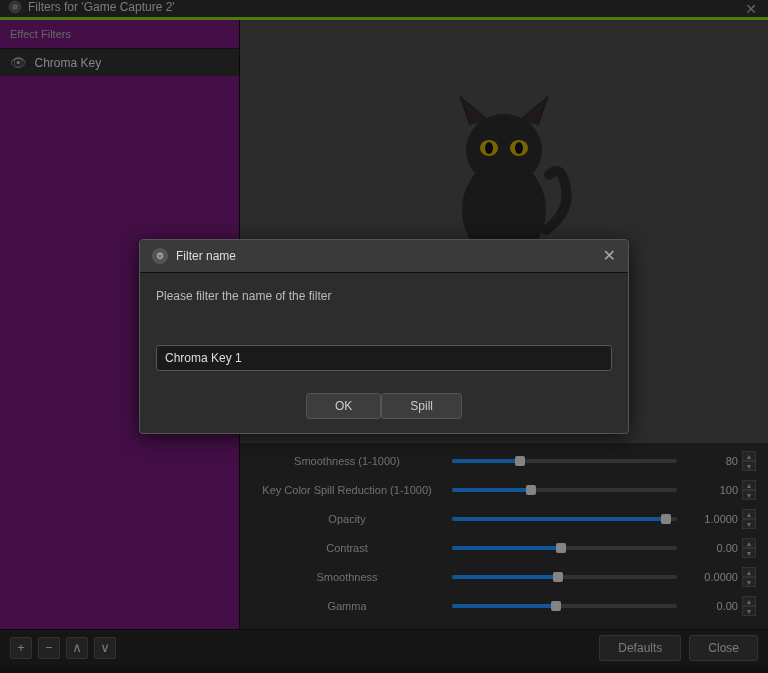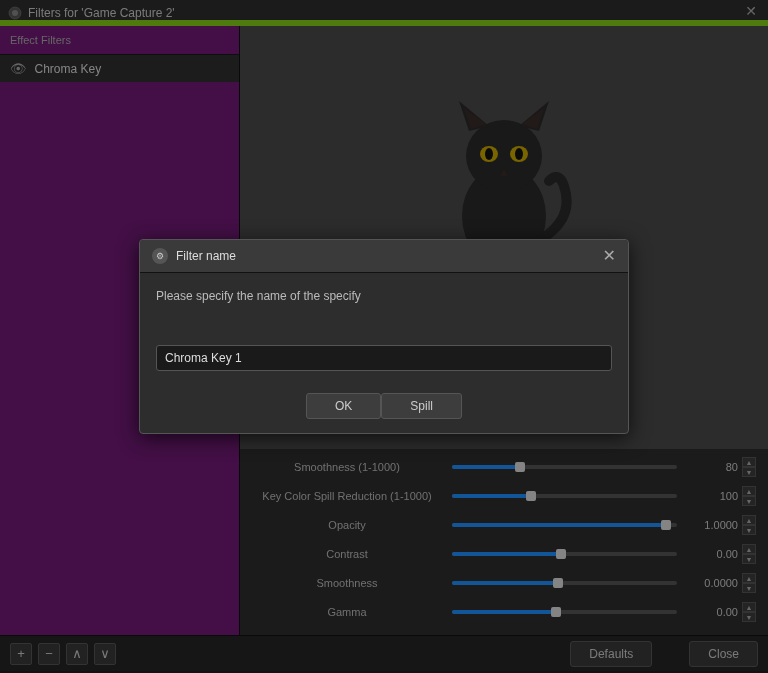--- a/index.html
+++ b/index.html
@@ -9,26 +9,26 @@
       background: #1e1e1e;
       font-family: 'Segoe UI', Arial, sans-serif;
       font-size: 12px;
       color: #cccccc;
       overflow: hidden;
       position: relative;
     }
 
     
     .title-bar {
-      height: 26px;
+      height: 20px;
       background: #2d2d2d;
       display: flex;
-      align-items: flex-end;
+      align-items: flex-start;
       padding: 0 8px;
-      border-bottom: 6px solid #84cc16;
+      border-bottom: 3px solid #84cc16;
     }
     .title-bar-icon {
       width: 14px;
       height: 14px;
       margin-right: 6px;
     }
     .title-bar-text {
       flex: 1;
       font-size: 12px;
       color: #cccccc;
@@ -209,21 +209,20 @@
       gap: 8px;
     }
     .action-btn {
       padding: 5px 18px;
       background: #3a3a3a;
       border: 1px solid #555;
       border-radius: 3px;
       color: #ccc;
       font-size: 12px;
       cursor: pointer;
-      margin-left: 29px;
     }
 
     
     .modal-overlay {
       position: absolute;
       top: 0; left: 0; right: 0; bottom: 0;
       background: rgba(0,0,0,0.4);
       display: flex;
       align-items: center;
       justify-content: center;
@@ -458,21 +457,21 @@
 <div class="modal-overlay">
   <div class="modal">
     <div class="modal-header">
       <div class="modal-header-icon">
         <span>⚙</span>
       </div>
       <span class="modal-title">Filter name</span>
       <span class="modal-close">✕</span>
     </div>
     <div class="modal-body">
-      <div class="modal-desc">Please specify the name of the specify</div>
+      <div class="modal-desc">Please filter the name of the filter</div>
       <input class="modal-input" type="text" value="Chroma Key 1" style="">
     </div>
     <div class="modal-footer">
       <button class="modal-btn">OK</button>
       <button class="modal-btn">Spill</button>
     </div>
   </div>
 </div>
 
 </body></html>

